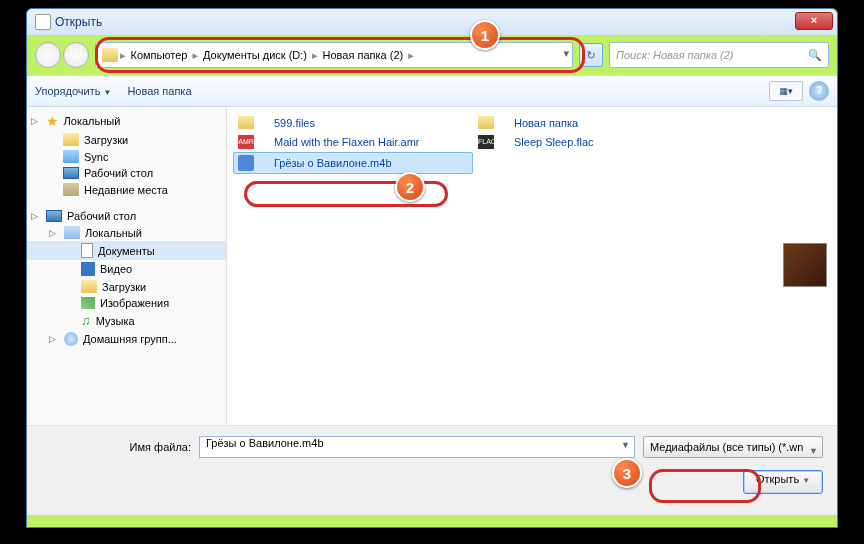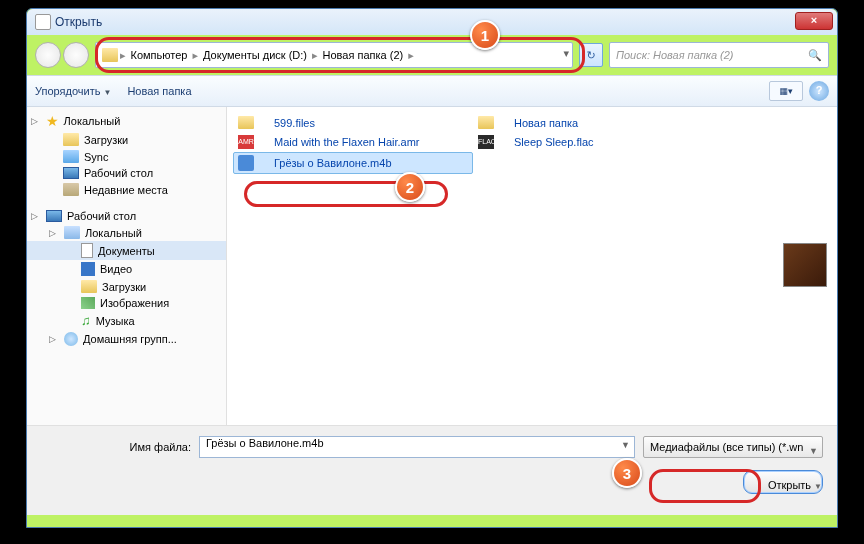--- a/index.html
+++ b/index.html
@@ -60,21 +60,21 @@
 .preview{width:60px;padding:6px}
 .preview .thumb{width:44px;height:44px;background:linear-gradient(135deg,#6a3a1a,#3a1a0a);border:1px solid #888;margin-top:130px}
 .bottom{height:90px;border-top:1px solid #e0e0e0;background:#f0f0f0;padding:10px 14px}
 .frow{display:flex;align-items:center;gap:8px;margin-bottom:12px}
 .flabel{width:150px;text-align:right;color:#000}
 .ftxt{flex:1;height:22px;background:#fff;border:1px solid #9cb6d6;padding:0 6px;position:relative}
 .ftxt .drop{position:absolute;right:4px;top:3px;color:#666;font-size:9px}
 .ftype{width:180px;height:22px;background:linear-gradient(#fdfdfd,#e8e8e8);border:1px solid #aaa;border-radius:2px;padding:0 16px 0 6px;position:relative;line-height:20px}
 .ftype .drop{position:absolute;right:4px;top:4px;color:#666;font-size:9px}
 .btnrow{display:flex;justify-content:flex-end;gap:8px;align-items:center}
-.btn{width:80px;height:24px;background:linear-gradient(#fdfdfd,#e4e4e4);border:1px solid #8a8a8a;border-radius:9px;cursor:pointer;text-align:right;line-height:29px}
+.btn{width:80px;height:24px;background:linear-gradient(#fdfdfd,#e4e4e4);border:1px solid #8a8a8a;border-radius:3px;cursor:pointer;text-align:center;line-height:16px}
 .btn.primary{border:1px solid #4a8ad8;box-shadow:0 0 0 1px #aad0ff inset}
 .btn .drop{font-size:8px;margin-left:3px;color:#666}
 .hl-open{left:622px;top:460px;width:112px;height:34px}
 .badge{position:absolute;width:30px;height:30px;border-radius:50%;background:radial-gradient(circle at 35% 30%,#ff8a4a,#d84a1a);border:2px solid #fff;box-shadow:0 1px 3px rgba(0,0,0,.5);color:#fff;font-weight:bold;font-size:15px;text-align:center;line-height:28px;z-index:10}
 .b1{left:470px;top:20px}
 .b2{left:395px;top:172px}
 .b3{left:612px;top:458px}
 </style>
 </head>
 <body>

